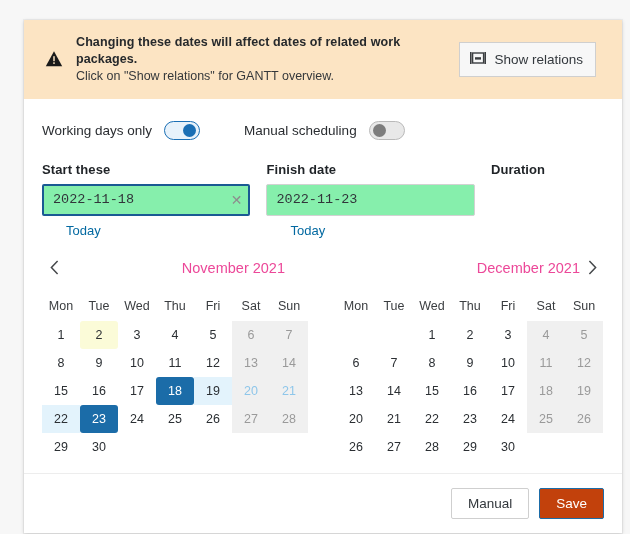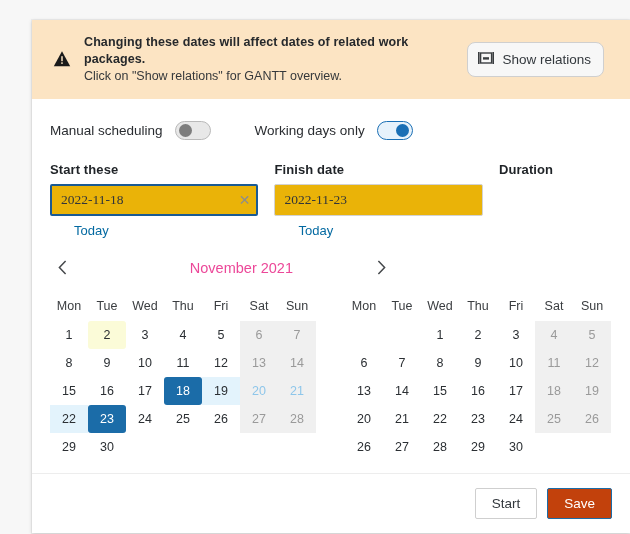--- a/index.html
+++ b/index.html
@@ -7,21 +7,21 @@
     margin: 0; padding: 0;
     width: 630px; height: 534px;
     background: #f7f7f7;
     font-family: "Liberation Sans", sans-serif;
     -webkit-font-smoothing: antialiased;
   }
   #root { position: relative; width: 630px; height: 534px; overflow: hidden; }
 
   .panel {
     position: absolute;
-    left: 32px; top: 20px;
+    left: 24px; top: 20px;
     width: 598px;
     background: #ffffff;
     box-shadow: 0 1px 4px rgba(0,0,0,0.16), 0 0 0 1px rgba(0,0,0,0.04);
   }
 
   
   .banner {
     background: #fce4c3;
     padding: 14px 14px 14px 14px;
     display: flex;
@@ -39,21 +39,21 @@
     font-size: 12.5px; font-weight: bold; color: #26292c;
     line-height: 1.35; letter-spacing: .1px;
   }
   .banner-line2 {
     font-size: 12.5px; color: #35383b; line-height: 1.35;
   }
   .show-relations {
     flex: 0 0 auto;
     background: #f7f7f7;
     border: 1px solid #cfcfcf;
-    border-radius: 8px;
+    border-radius: 0;
     padding: 8px 12px 8px 10px;
     display: flex; align-items: center; gap: 8px;
     font-size: 13.5px; color: #33383d;
     cursor: pointer;
     margin-right: 12px;
   }
 
   
   .body { padding: 16px 18px 0 18px; }
 
@@ -79,22 +79,22 @@
   .field-finish { width: 212px; }
   .field-duration { width: 115px; }
   .field-label {
     font-size: 13px; font-weight: bold; color: #1f2327;
     margin-bottom: 7px; letter-spacing: .1px;
   }
   .input-wrap { position: relative; }
   .t-input {
     width: 100%; height: 32px;
     border: 1px solid #d2d2d2; border-radius: 2px;
-    background: #eab308;
-    font-family: Liberation Serif, serif;
+    background: #86efac;
+    font-family: Liberation Mono, monospace;
     font-size: 13.5px; color: #31353a;
     padding: 0 26px 0 9px;
     outline: none;
   }
   .t-input.focused { border: 2px solid #1a5a93; }
   .clear-x {
     position: absolute; right: 8px; top: 50%; transform: translateY(-50%);
     font-size: 14px; color: #8d8d8d; cursor: pointer; line-height: 1;
     user-select: none;
   }
@@ -183,28 +183,28 @@
           </svg>
         </span>
         <span>Show relations</span>
       </div>
     </div>
 
     <div class="body">
 
       <div class="toggles">
         <div class="toggle-group">
+          <span class="toggle-label">Working days only</span>
+          <span class="switch on">
+            <span class="knob"></span>
+          </span>
+        </div>
+        <div class="toggle-group">
           <span class="toggle-label">Manual scheduling</span>
           <span class="switch off">
-            <span class="knob"></span>
-          </span>
-        </div>
-        <div class="toggle-group">
-          <span class="toggle-label">Working days only</span>
-          <span class="switch on">
             <span class="knob"></span>
           </span>
         </div>
       </div>
 
       <div class="fields">
         <div class="field-start">
           <div class="field-label">Start these</div>
           <div class="input-wrap">
             <input class="t-input focused" type="text" value="2022-11-18" style="">
@@ -289,20 +289,21 @@
               <div class="day empty"></div>
               <div class="day empty"></div>
               <div class="day empty"></div>
               <div class="day empty"></div>
               <div class="day empty"></div>
             </div>
           </div>
           <div class="cal second">
             <div class="cal-head">
               <div class="nav-spacer"></div>
+              <div class="cal-title">December 2021</div>
               <div class="nav-btn">
                 <svg width="9" height="15" viewBox="0 0 9 15">
                   <path d="M1.4 1 L7.6 7.5 L1.4 14" fill="none" stroke="#45484b" stroke-width="1.5"></path>
                 </svg>
               </div>
             </div>
             <div class="dow-row">
               <div class="dow">Mon</div>
               <div class="dow">Tue</div>
               <div class="dow">Wed</div>
@@ -354,18 +355,18 @@
               <div class="day">29</div>
               <div class="day">30</div>
               <div class="day empty"></div>
               <div class="day empty"></div>
             </div>
           </div>
         </div>
     </div>
 
     <div class="footer">
-      <button class="btn btn-cancel">Start</button>
+      <button class="btn btn-cancel">Manual</button>
       <button class="btn btn-save">Save</button>
     </div>
 
   </div>
 </div>
 
 </body></html>

